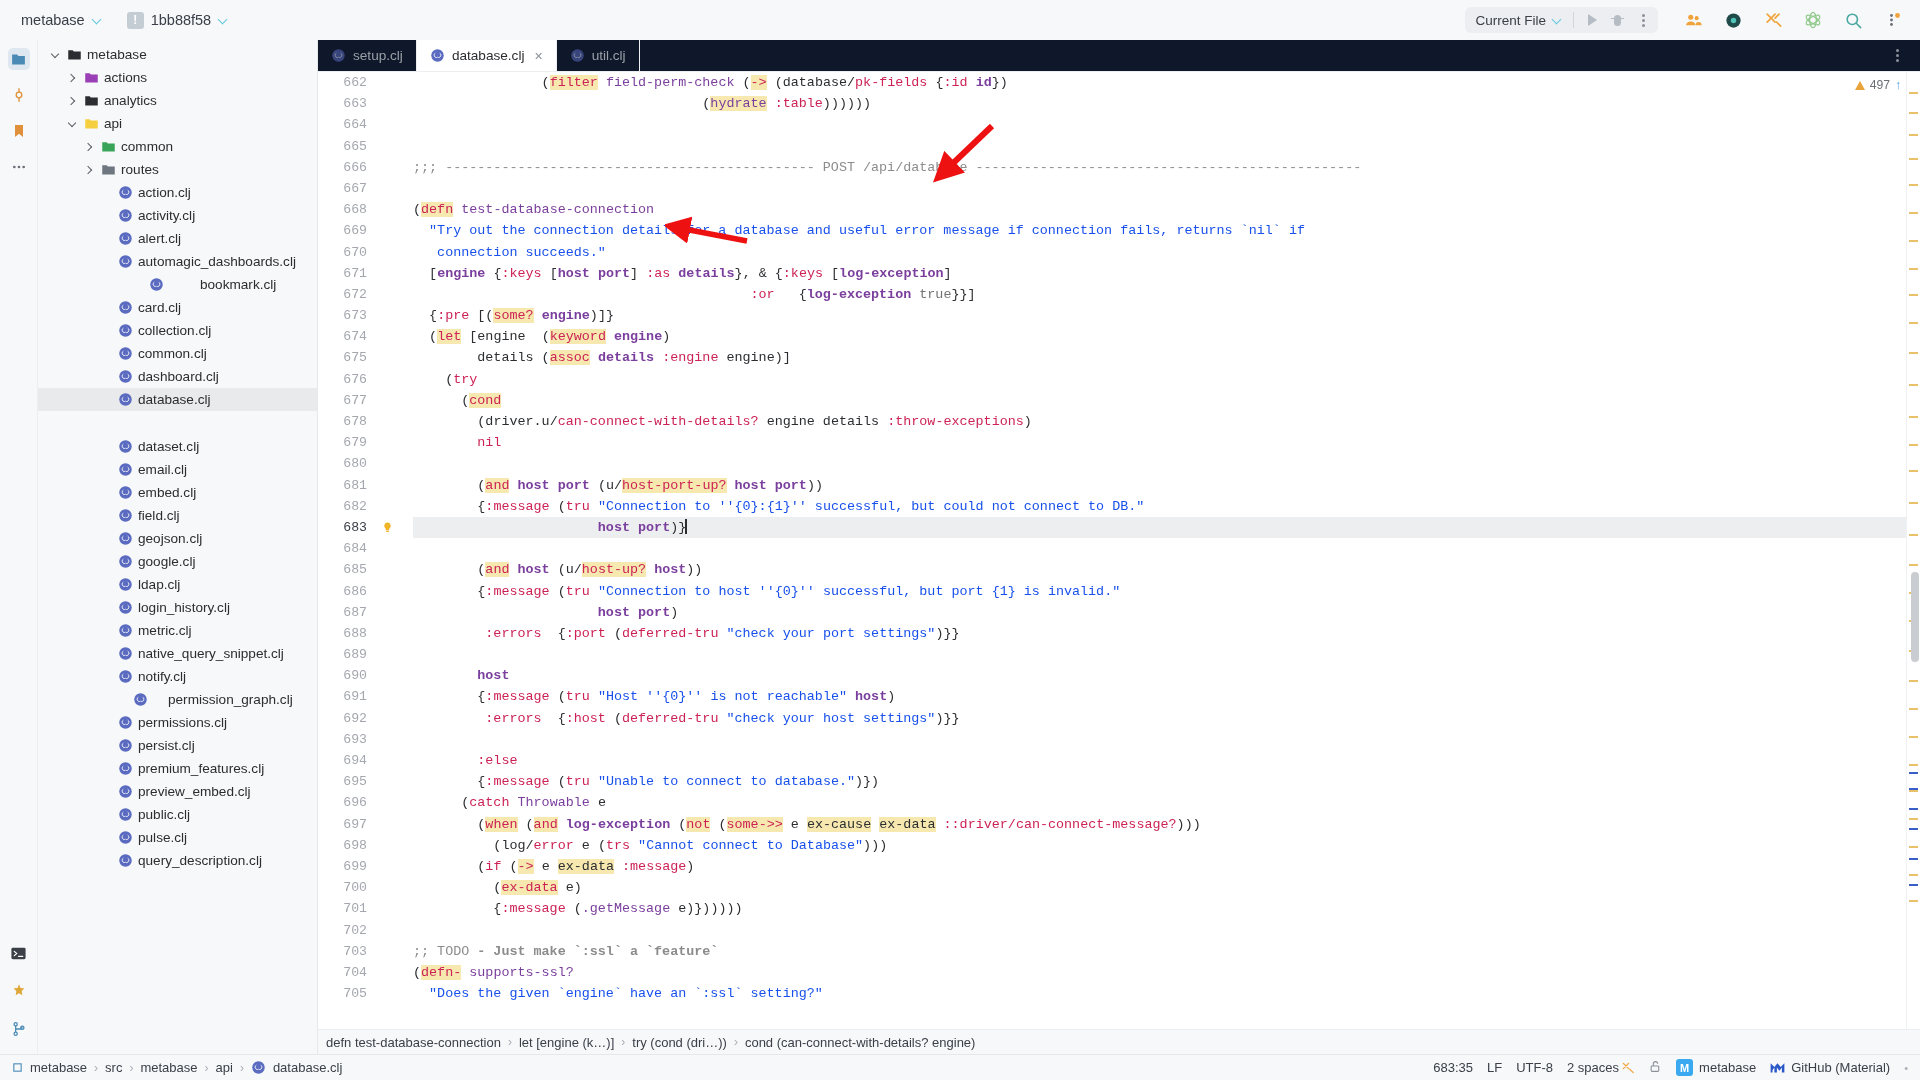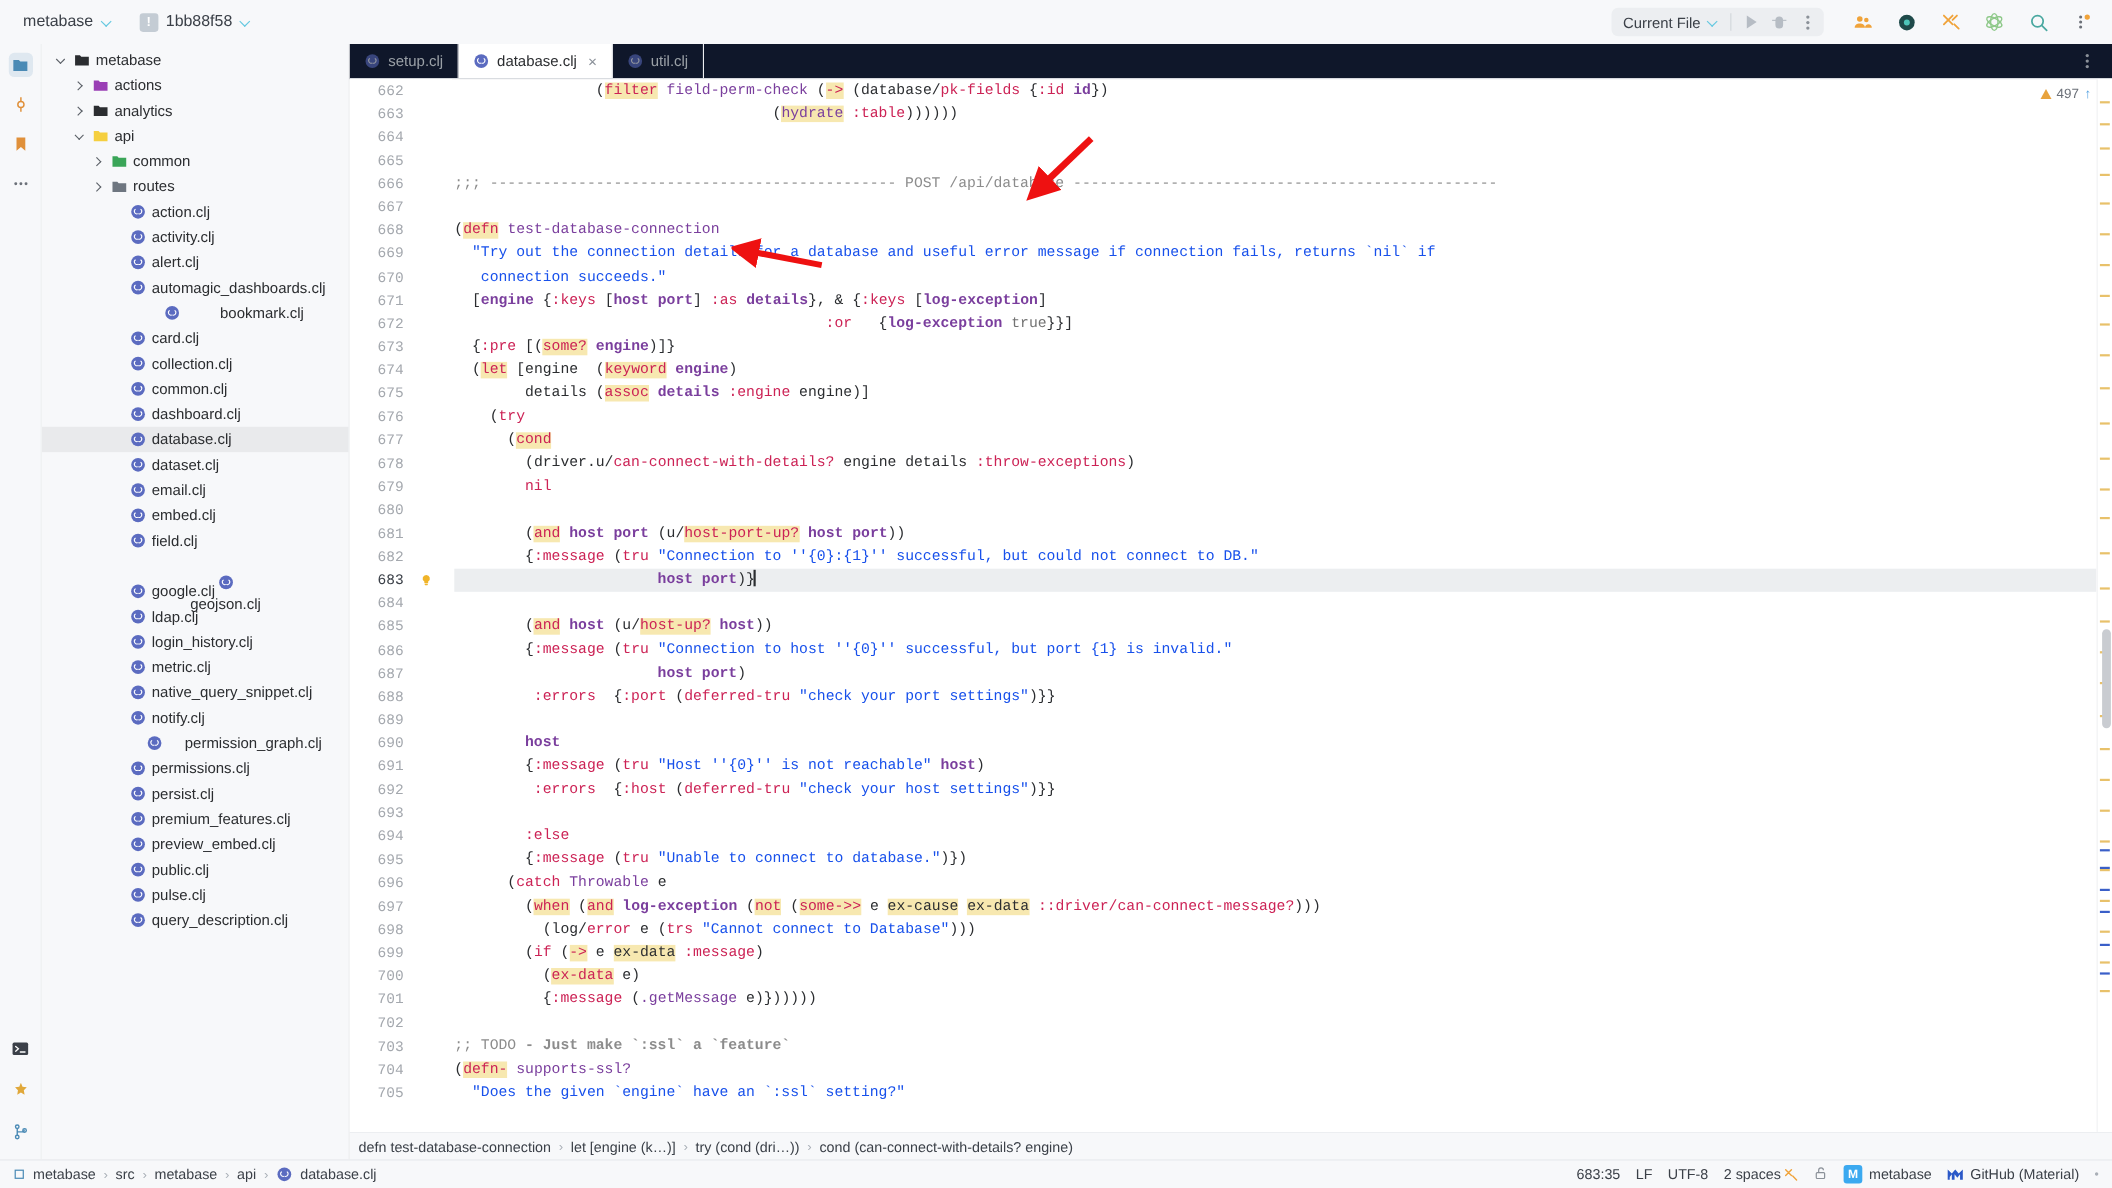--- a/index.html
+++ b/index.html
@@ -474,21 +474,21 @@
             <span class="tw"></span>
             <span style="display: flex;">
               <svg class="ficon" viewBox="0 0 24 24">
                 <circle cx="12" cy="12" r="10" fill="#5b6bc0"></circle>
                 <path d="M8.4 8.2c-1.6 1-2.2 3.4-1.2 5.2.9 1.7 3 2.3 4.5 1.4" stroke="#fff" stroke-width="1.5" fill="none"></path>
                 <path d="M15.6 8.2c1.6 1 2.2 3.4 1.2 5.2-.9 1.7-3 2.3-4.5 1.4" stroke="#fff" stroke-width="1.5" fill="none"></path>
               </svg>
             </span>
             <span>database.clj</span>
           </div>
-          <div class="trow" style="padding-left: 61px;">
+          <div class="trow" style="padding-left: 61px; margin-top: 24px;">
             <span class="tw"></span>
             <span style="display: flex;">
               <svg class="ficon" viewBox="0 0 24 24">
                 <circle cx="12" cy="12" r="10" fill="#5b6bc0"></circle>
                 <path d="M8.4 8.2c-1.6 1-2.2 3.4-1.2 5.2.9 1.7 3 2.3 4.5 1.4" stroke="#fff" stroke-width="1.5" fill="none"></path>
                 <path d="M15.6 8.2c1.6 1 2.2 3.4 1.2 5.2-.9 1.7-3 2.3-4.5 1.4" stroke="#fff" stroke-width="1.5" fill="none"></path>
               </svg>
             </span>
             <span>dataset.clj</span>
           </div>
@@ -518,21 +518,21 @@
             <span class="tw"></span>
             <span style="display: flex;">
               <svg class="ficon" viewBox="0 0 24 24">
                 <circle cx="12" cy="12" r="10" fill="#5b6bc0"></circle>
                 <path d="M8.4 8.2c-1.6 1-2.2 3.4-1.2 5.2.9 1.7 3 2.3 4.5 1.4" stroke="#fff" stroke-width="1.5" fill="none"></path>
                 <path d="M15.6 8.2c1.6 1 2.2 3.4 1.2 5.2-.9 1.7-3 2.3-4.5 1.4" stroke="#fff" stroke-width="1.5" fill="none"></path>
               </svg>
             </span>
             <span>field.clj</span>
           </div>
-          <div class="trow" style="padding-left: 61px; flex-direction: column;">
+          <div class="trow" style="padding-left: 61px;">
             <span class="tw"></span>
             <span style="display: flex;">
               <svg class="ficon" viewBox="0 0 24 24">
                 <circle cx="12" cy="12" r="10" fill="#5b6bc0"></circle>
                 <path d="M8.4 8.2c-1.6 1-2.2 3.4-1.2 5.2.9 1.7 3 2.3 4.5 1.4" stroke="#fff" stroke-width="1.5" fill="none"></path>
                 <path d="M15.6 8.2c1.6 1 2.2 3.4 1.2 5.2-.9 1.7-3 2.3-4.5 1.4" stroke="#fff" stroke-width="1.5" fill="none"></path>
               </svg>
             </span>
             <span>geojson.clj</span>
           </div>

